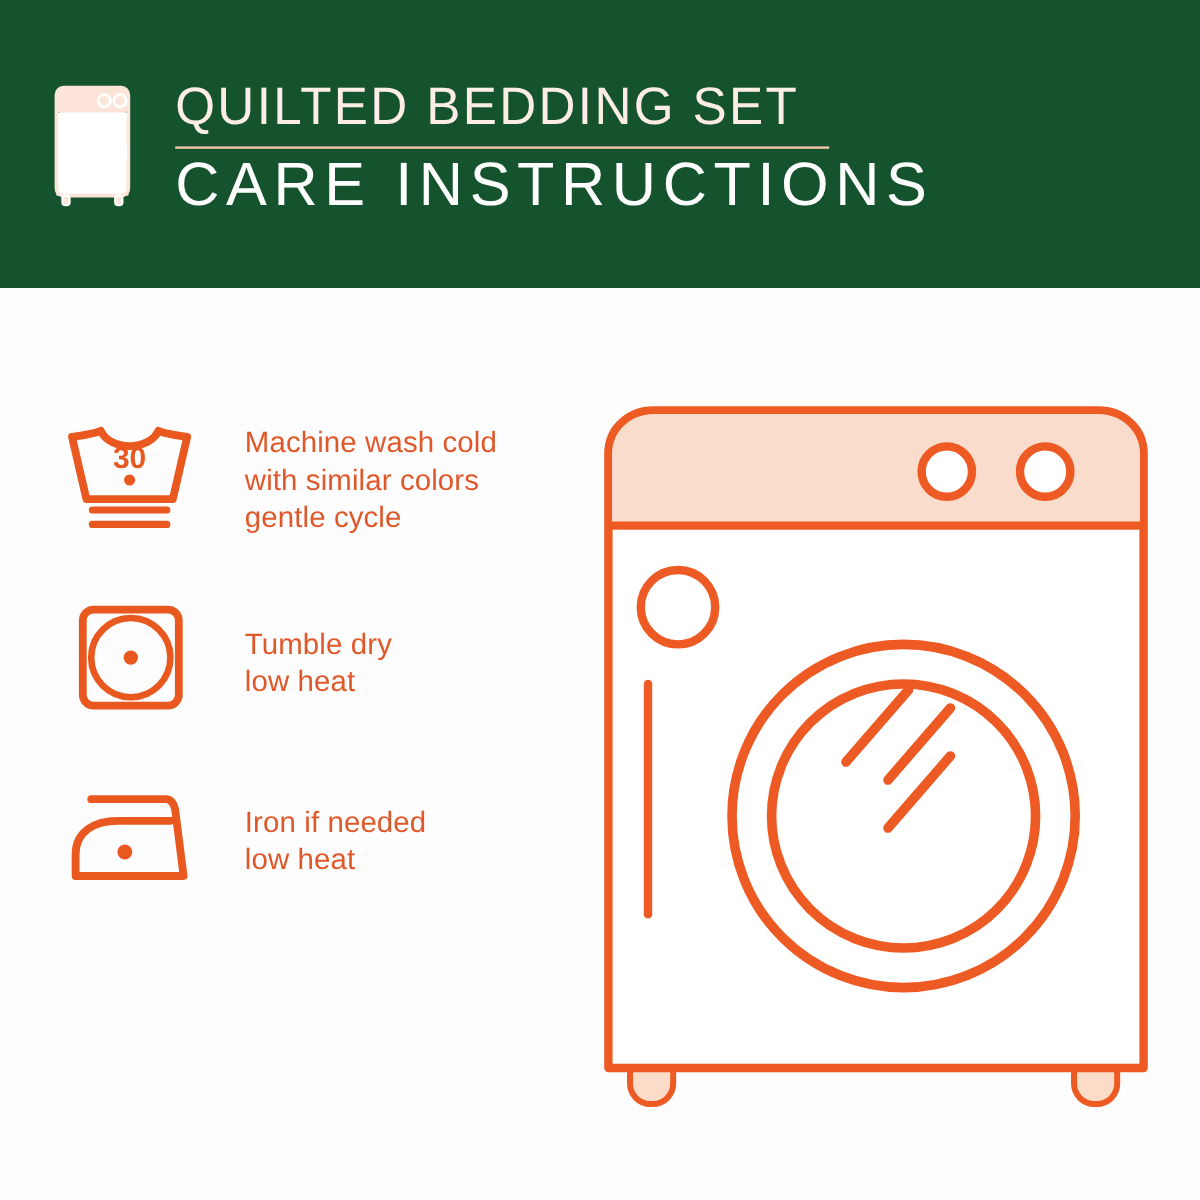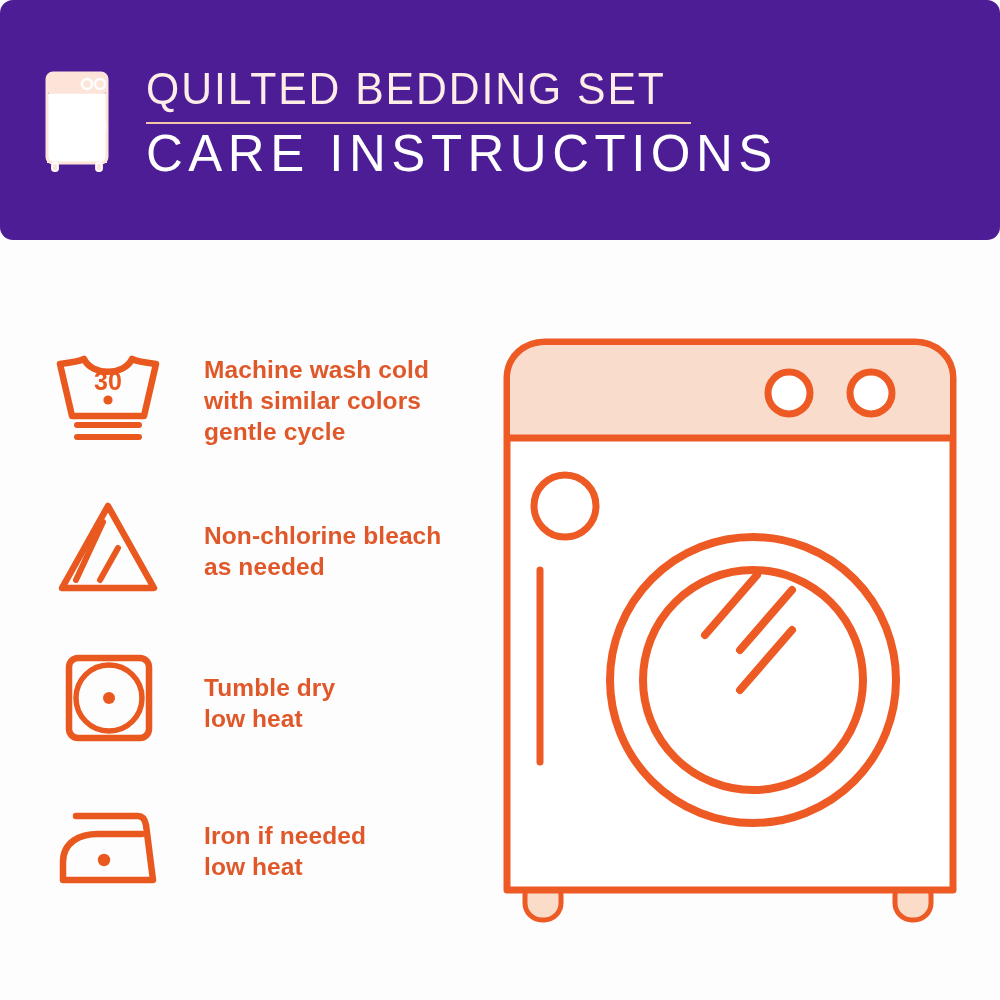--- a/index.html
+++ b/index.html
@@ -16,22 +16,21 @@
     position: relative;
   }
 
   
   #header-band {
     position: absolute;
     left: 0;
     top: 0;
     width: 1000px;
     height: 240px;
-    background: #4c1d95;
-    border-radius: 13px;
+    background: #14532d;
   }
   #header-inner {
     position: absolute;
     left: 44px;
     top: 64px;
     display: flex;
     align-items: flex-start;
   }
   #header-logo {
     width: 66px;
@@ -87,21 +86,21 @@
     display: flex;
     align-items: flex-start;
     justify-content: flex-end;
     padding-top: 6px;
   }
   .care-text {
     margin-left: 42px;
     color: #E0582A;
     font-size: 24.5px;
     line-height: 31px;
-    font-weight: 700;
+    font-weight: 400;
     letter-spacing: 0.1px;
     padding-top: 12px;
     white-space: pre-line;
   }
   .care-row.row-wash   .care-text { padding-top: 10px; }
   .care-row.row-bleach .care-text { padding-top: 26px; }
   .care-row.row-dry    .care-text { padding-top: 28px; }
   .care-row.row-iron   .care-text { padding-top: 26px; }
 
   
@@ -156,31 +155,20 @@
         <circle cx="54" cy="50" r="4.6" fill="#E9591F"></circle>
         <rect x="20" y="72" width="68" height="6" rx="3" fill="#E9591F"></rect>
         <rect x="20" y="84" width="68" height="6" rx="3" fill="#E9591F"></rect>
       </svg>
     </div>
     <div class="care-text">Machine wash cold
 with similar colors
 gentle cycle</div>
   </div>
 
-  <div class="care-row row-bleach">
-    <div class="care-symbol">
-      <svg width="108" height="96" viewBox="0 0 108 96">
-        <path d="M54 6 L 100 88 L 8 88 Z" fill="none" stroke="#E9591F" stroke-width="6.5" stroke-linejoin="round"></path>
-        <line x1="49" y1="22" x2="22" y2="80" stroke="#E9591F" stroke-width="6" stroke-linecap="round"></line>
-        <line x1="64" y1="48" x2="46" y2="80" stroke="#E9591F" stroke-width="6" stroke-linecap="round"></line>
-      </svg>
-    </div>
-    <div class="care-text">Non-chlorine bleach
-as needed</div>
-  </div>
 
   <div class="care-row row-dry">
     <div class="care-symbol">
       <svg width="108" height="96" viewBox="0 0 108 96">
         <rect x="15" y="8" width="80" height="80" rx="9" fill="none" stroke="#E9591F" stroke-width="6.5"></rect>
         <circle cx="55" cy="48" r="33" fill="none" stroke="#E9591F" stroke-width="5.5"></circle>
         <circle cx="55" cy="48" r="6" fill="#E9591F"></circle>
       </svg>
     </div>
     <div class="care-text">Tumble dry

